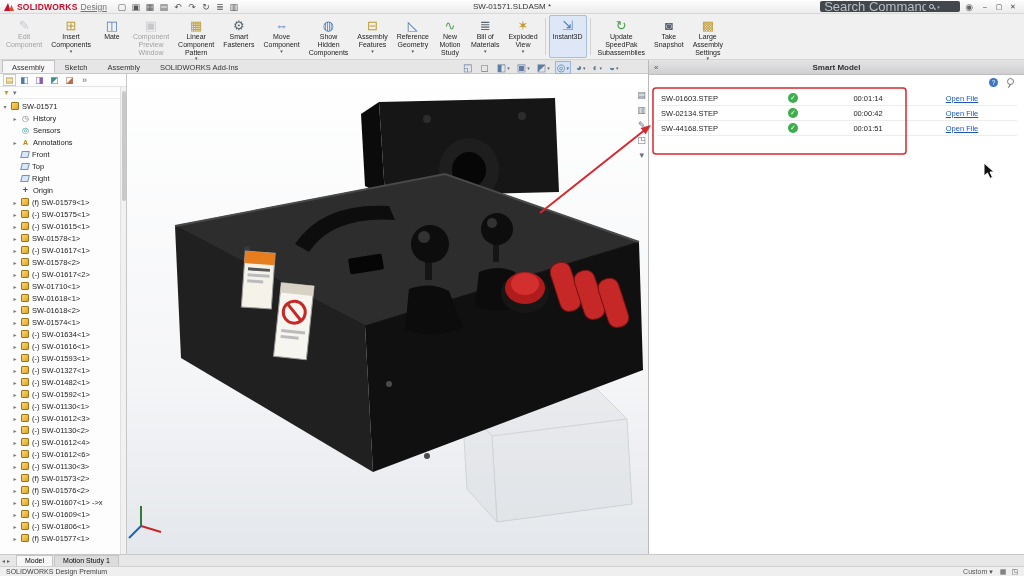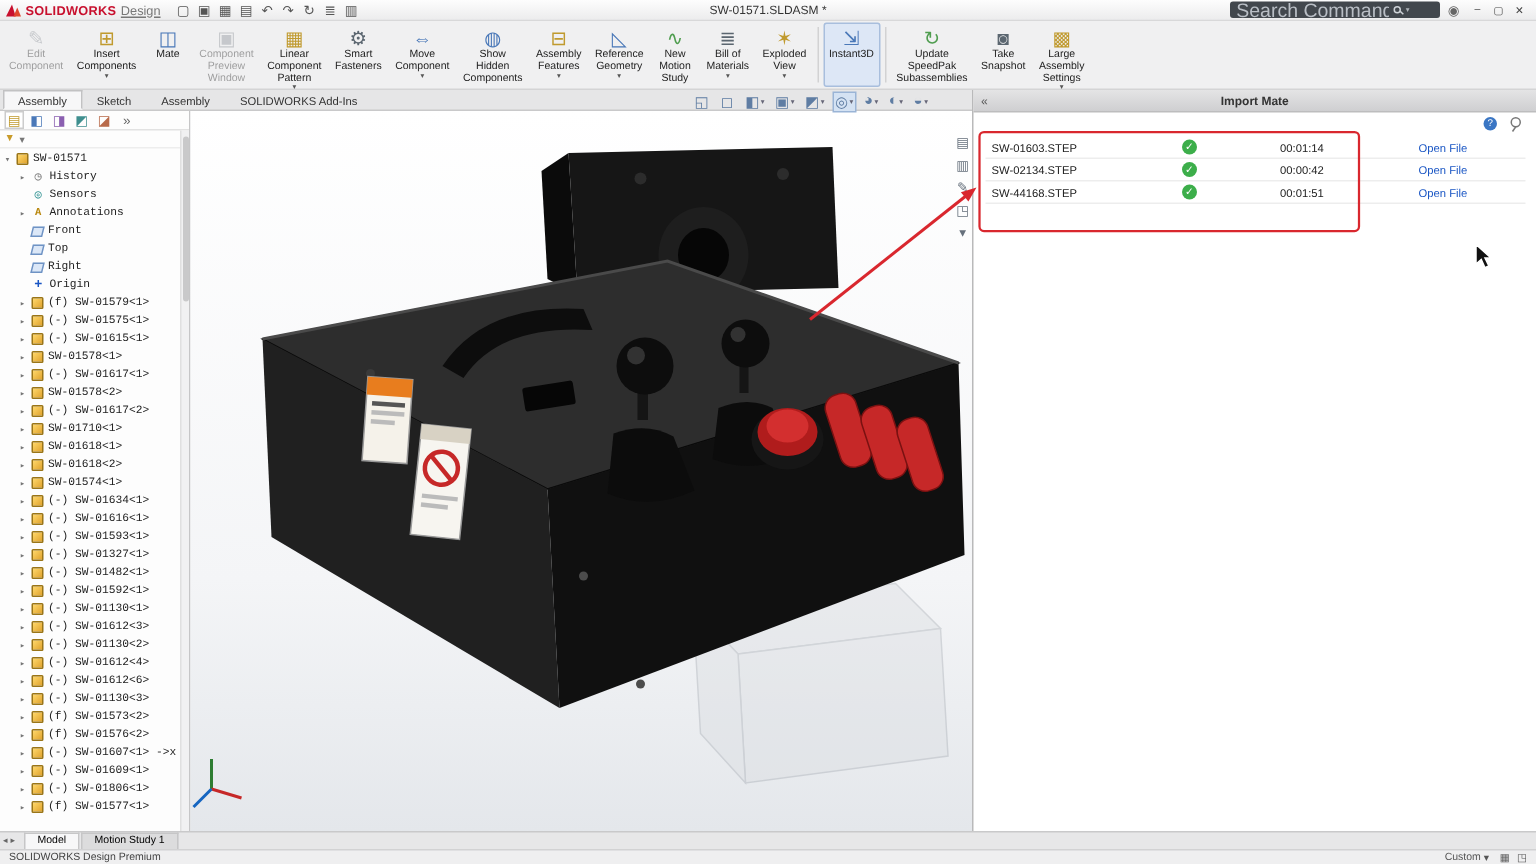--- a/index.html
+++ b/index.html
@@ -56,21 +56,21 @@
 
   
   .leftpanel { position:absolute; top:74px; left:0; width:127px; height:480px; background:#fdfdfd;
     border-right:1px solid #c6c6c7; overflow:hidden; }
   .panel-tabs { height:13px; display:flex; gap:4px; padding:0 4px; align-items:center; border-bottom:1px solid #e2e2e2; font-size:9px; }
   .panel-tab { width:11px; text-align:center; }
   .panel-tab.t-active { background:#fff; outline:1px solid #ccc; }
   .filter-row { height:12px; display:flex; align-items:center; padding:0 3px; gap:3px; color:#777; border-bottom:1px solid #ededed; font-size:7px; }
   .funnel { color:#c99b2a; font-size:7px; }
   .tree { font-size:7.5px; color:#222; padding-top:1px; }
-  .trow { display:flex; align-items:center; height:12px; gap:3px; padding-left:12px; white-space:nowrap; overflow:hidden;font-family:Liberation Mono, monospace; }
+  .trow { display:flex; align-items:center; height:12px; gap:3px; padding-left:12px; white-space:nowrap; overflow:hidden; }
   .trow.root { padding-left:2px; }
   .texp { width:6px; font-size:6px; color:#777; text-align:center; flex:none; }
   .tico { width:9px; height:9px; display:inline-flex; align-items:center; justify-content:center; font-size:8px; flex:none; }
   .tico.t-assembly, .tico.t-component { background:linear-gradient(135deg,#ffd86b,#e0a32e); border:1px solid #9a7517; width:8px; height:8px; border-radius:1px; }
   .tico.t-plane { border:1px solid #6f93c4; background:#dbe7f7; transform:skewX(-14deg); width:8px; height:7px; }
   .tico.t-history::before { content:"◷"; color:#777; }
   .tico.t-sensors::before { content:"◎"; color:#2a8f8f; }
   .tico.t-annotations::before { content:"A"; color:#b8860b; font-weight:bold; font-size:7px; }
   .tico.t-origin::before { content:"+"; color:#1a56c4; font-weight:bold; font-size:9px; }
   .tree-scroll { position:absolute; top:13px; right:0; bottom:0; width:6px; background:#f1f1f2; border-left:1px solid #e0e0e0; }
@@ -100,21 +100,21 @@
   .pin::after { content:""; position:absolute; width:1px; height:4px; background:#777; left:4px; bottom:-1px; transform:rotate(35deg); }
   .tp-table { margin:2px 8px 0; width:360px; }
   .tp-hrow, .tp-row { display:grid; grid-template-columns:100px 72px 78px 1fr; align-items:center; }
   .tp-hrow { height:13px; font-size:7.5px; font-weight:bold; color:#111; border-bottom:1px solid #d6d6d6; text-align:center; }
   .tp-row { height:15px; font-size:7.5px; color:#222; border-bottom:1px solid #ededed; }
   .cell-file { text-align:left; padding-left:4px; }
   .cell-c { text-align:center; }
   .status-badge { width:10px; height:10px; border-radius:50%; margin:0 auto; display:flex; align-items:center; justify-content:center; color:#fff; font-size:7px; }
   .status-badge.t-success { background:var(--success_green,#3cae4a); }
   .status-badge.t-success::before { content:"✓"; }
-  .open-link { color:var(--link_blue,#1a56c4); text-align:center; display:block; }
+  .open-link { color:var(--link_blue,#1a56c4); text-decoration:underline; text-align:center; display:block; }
 
   
   .bottomtabs { position:absolute; top:554px; left:0; right:0; height:12px; background:#e7e7e8;
     border-top:1px solid #c9c9ca; display:flex; align-items:flex-end; padding-left:16px; gap:1px; }
   .btab-nav { position:absolute; left:2px; bottom:2px; font-size:6px; color:#666; display:flex; gap:2px; }
   .btab { font-size:7px; padding:1px 8px 0; background:#dcdcdd; border:1px solid #c6c6c7; border-bottom:none; height:11px; }
   .btab.t-active { background:#f7f7f8; }
   .statusbar { position:absolute; top:566px; left:0; right:0; height:10px; background:#efeff0;
     border-top:1px solid #d2d2d3; display:flex; align-items:center; font-size:7px; color:#444; padding:0 6px; gap:8px; }
   .sb-left { flex:1; }
@@ -703,21 +703,21 @@
         <span>▥</span>
         <span>✎</span>
         <span>◳</span>
         <span>▾</span>
       </div>
   </div>
 
   <div class="taskpane">
     <div class="tp-header">
       <span class="tp-collapse">«</span>
-      <span class="tp-title">Import Mate</span>
+      <span class="tp-title">Smart Model</span>
     </div>
     <div class="tp-tools">
       <span class="help-circle">?</span>
       <span class="pin"></span>
     </div>
     <div class="tp-table">
       <div>
 
           <div class="tp-row">
             <span class="cell-file">SW-01603.STEP</span>

